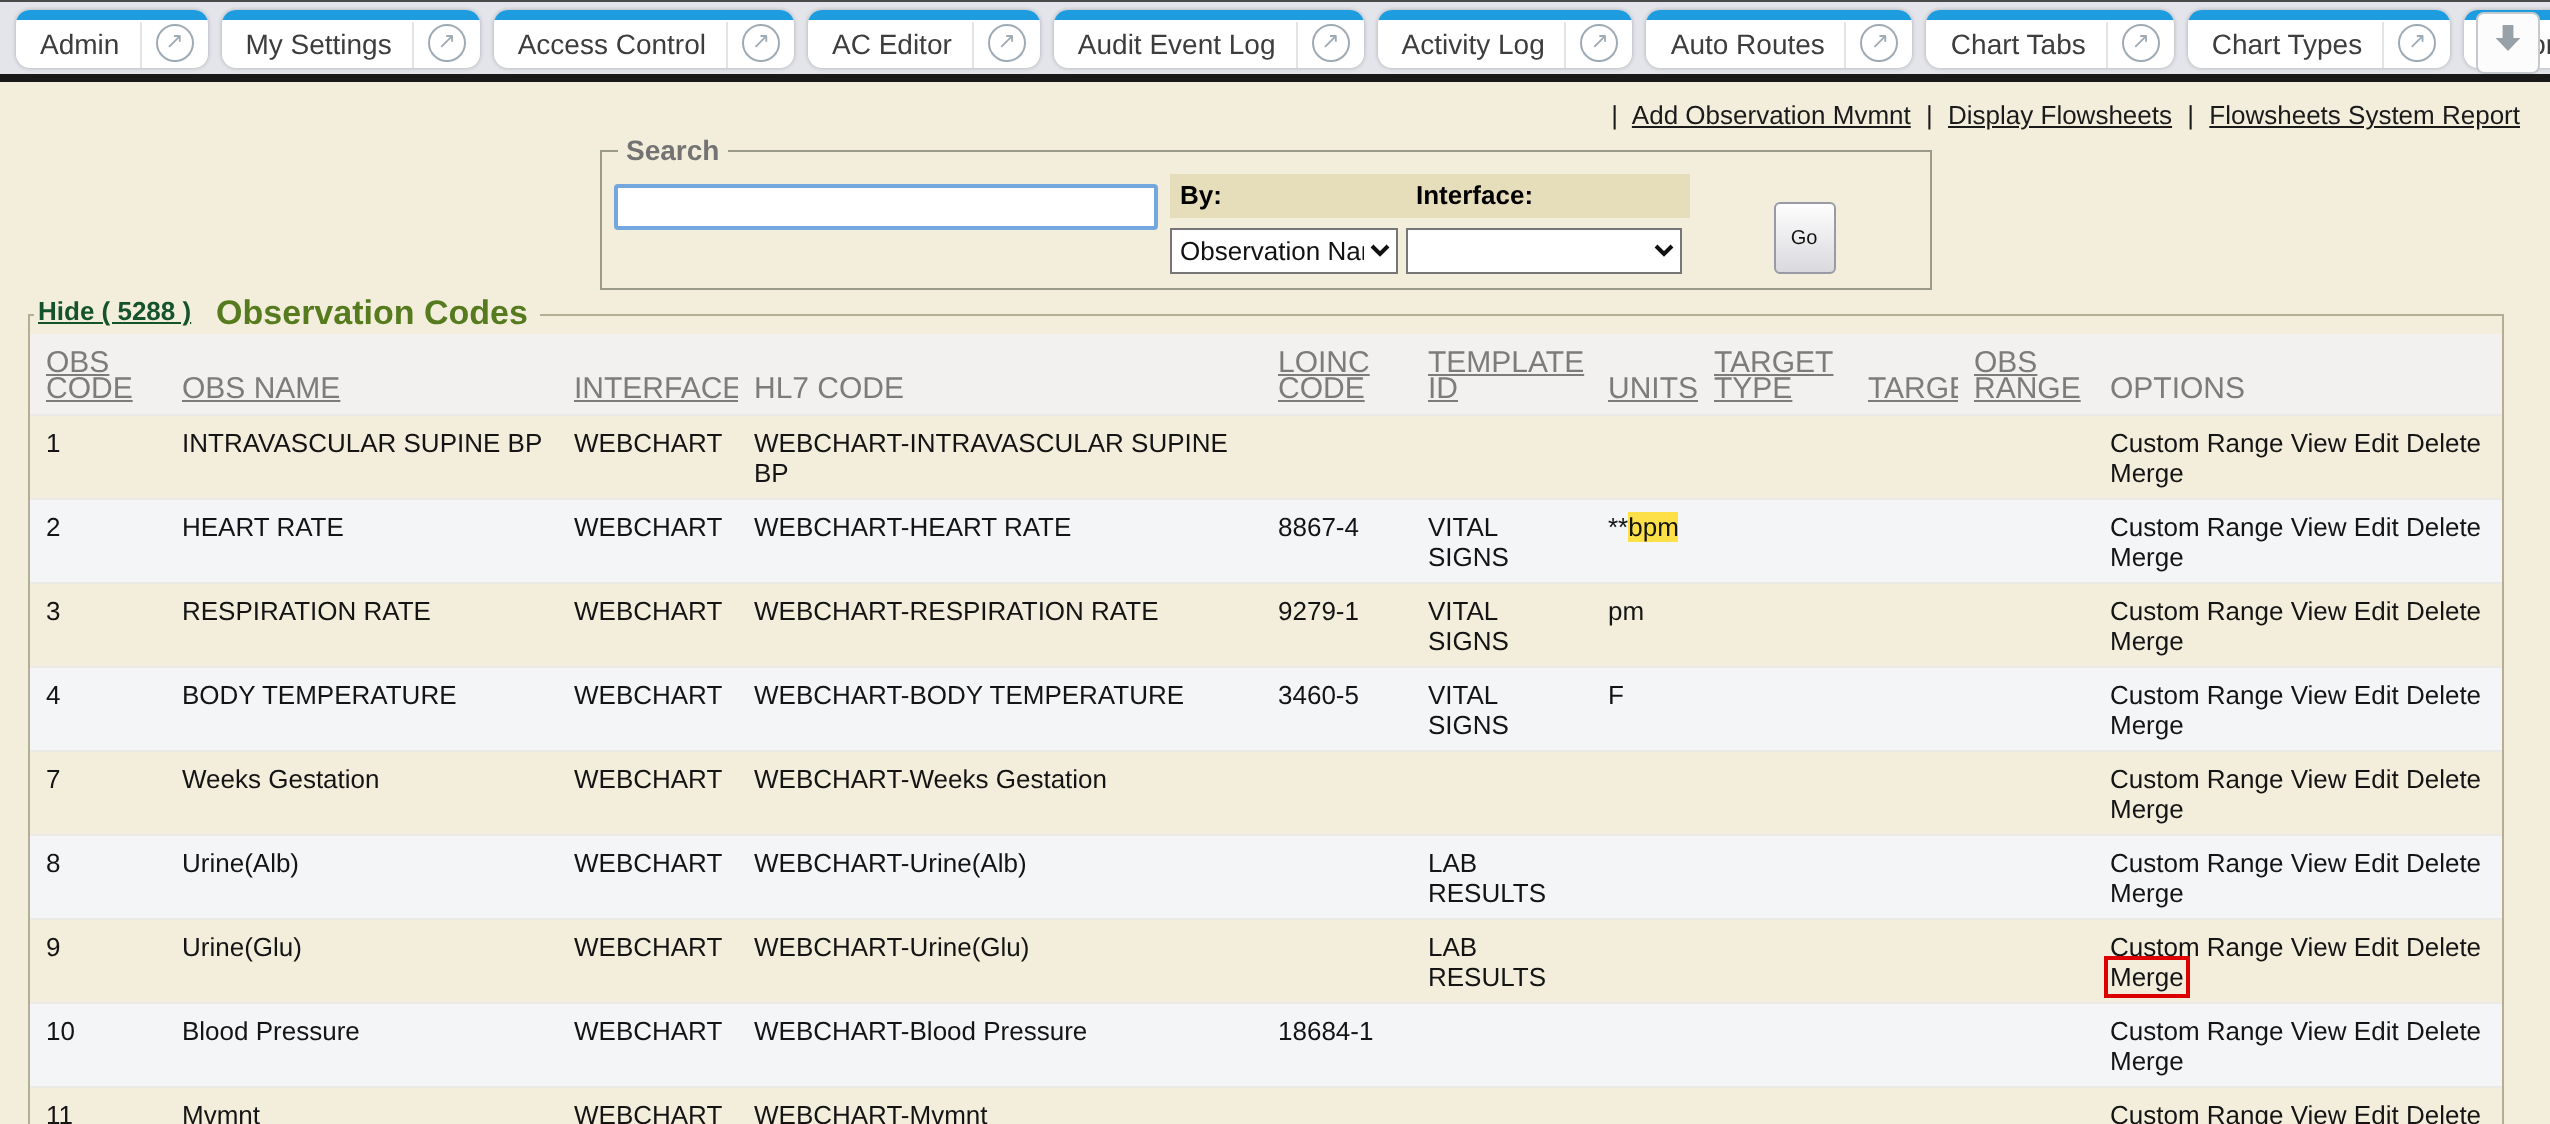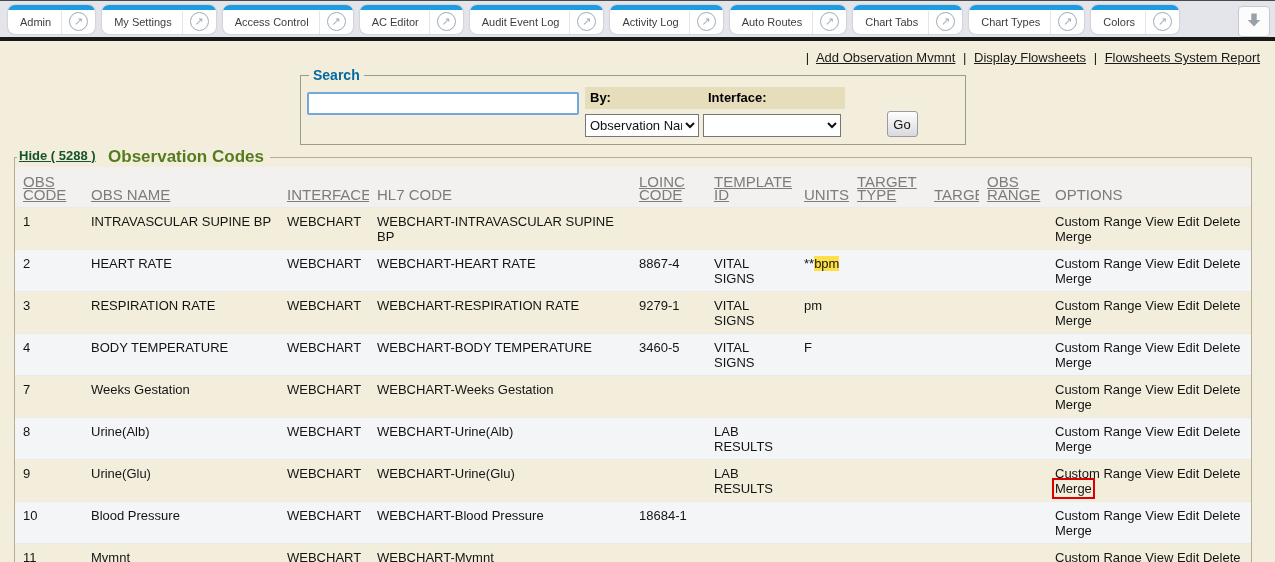--- a/index.html
+++ b/index.html
@@ -6,49 +6,49 @@
   html,body { width:1275px; height:562px; overflow:hidden; }
   body { background:#f3eedb; font-family:"Liberation Sans", sans-serif; position:relative; }
 
   
   .tabbar { position:relative; height:41px; box-sizing:border-box; background:#e4e4eb;
             border-top:1px solid #4a4a4a; border-bottom:4px solid #191919;
             display:flex; align-items:flex-start; gap:7px; padding:4px 38px 0 8px; overflow:hidden; }
   .tab { position:relative; flex:0 0 auto; display:flex; align-items:center; height:29px;
          background:#fff; border-radius:7px; overflow:hidden; box-shadow:0 0 2px rgba(0,0,0,.25); cursor:pointer; }
   .tab::before { content:""; position:absolute; top:0; left:0; right:0; height:5px; background:#1e9ce0; }
-  .tab-label { padding:4px 10px 0 12px; font-size:11px; color:#3d3d3d; white-space:nowrap; }
+  .tab-label { padding:4px 10px 0 12px; font-size:14px; color:#3d3d3d; white-space:nowrap; }
   .tab-divider { width:1px; align-self:stretch; margin-top:6px; background:#e4e4e4; }
   .tab-ext { flex:0 0 auto; width:17px; height:17px; margin:3px 7px 0 7px; border:1px solid #9fabb4;
              border-radius:50%; color:#9fabb4; font-size:11px; line-height:16px; text-align:center; }
   .overflow-btn { position:absolute; right:5px; top:5px; width:30px; height:29px; background:#fcfcfc;
                   border:1px solid #c6cacf; border-radius:4px; display:flex; align-items:center;
                   justify-content:center; cursor:pointer; }
 
   
   .toplinks { text-align:right; padding:9px 15px 2px 0; font-size:13px; color:#1a1a1a; }
   .toplinks .sep { padding:0 4px; }
   .toplinks .lnk { color:#1a1a1a; text-decoration:underline; cursor:pointer; }
 
   
   .search-fs { margin:0 0 2px 300px; width:666px; box-sizing:border-box;
                border:1px solid #9b9b8c; padding:4px 6px 7px 6px; }
-  .search-legend { color:#0369a1; font-weight:bold; font-size:14px; padding:0 4px; margin-left:2px; }
+  .search-legend { color:#737373; font-weight:bold; font-size:14px; padding:0 4px; margin-left:2px; }
   .search-grid { display:flex; }
   .scol { display:flex; flex-direction:column; }
   .scol .lbl { background:#e6debb; font-weight:bold; font-size:13px; line-height:16px;
                padding:3px 5px; white-space:nowrap; }
   .scol .ctl { padding-top:5px; }
   .c-criteria { width:100px; } .c-search { width:278px; } .c-by { width:118px; } .c-interface { width:142px; }
   .c-go { flex:1; display:flex; align-items:center; justify-content:flex-end; }
   select { font-size:13px; height:23px; border:1px solid #767676; background:#fff; font-family:inherit; color:#111; }
   .criteria-select { width:96px; } .by-select { width:114px; } .interface-select { width:138px; }
   .search-input { width:262px; height:19px; border:2px solid #74a7dd; border-radius:2px;
                   background:#fff; font-size:13px; padding:0 3px; font-family:inherit; }
-  .go-btn { width:31px; height:26px; font-size:13px; color:#111; background:linear-gradient(#fefefe,#d9d9de);
+  .go-btn { width:31px; height:36px; font-size:10px; color:#111; background:linear-gradient(#fefefe,#d9d9de);
             border:1px solid #9a9aa6; border-radius:3px; cursor:pointer; font-family:inherit; }
 
   
   .codes-fs { margin:2px 23px 0 14px; border:1px solid #b5ad94; border-bottom:none; padding:0; }
   .codes-legend { margin-left:2px; padding:0 6px 0 2px; white-space:nowrap; }
   .hide-link { color:#14532d; font-size:13px; font-weight:bold; text-decoration:underline;
                cursor:pointer; margin-right:8px; vertical-align:2px; }
   .codes-title { color:#567b1e; font-size:17px; font-weight:bold; }
 
   table { width:100%; border-collapse:collapse; table-layout:fixed; }

